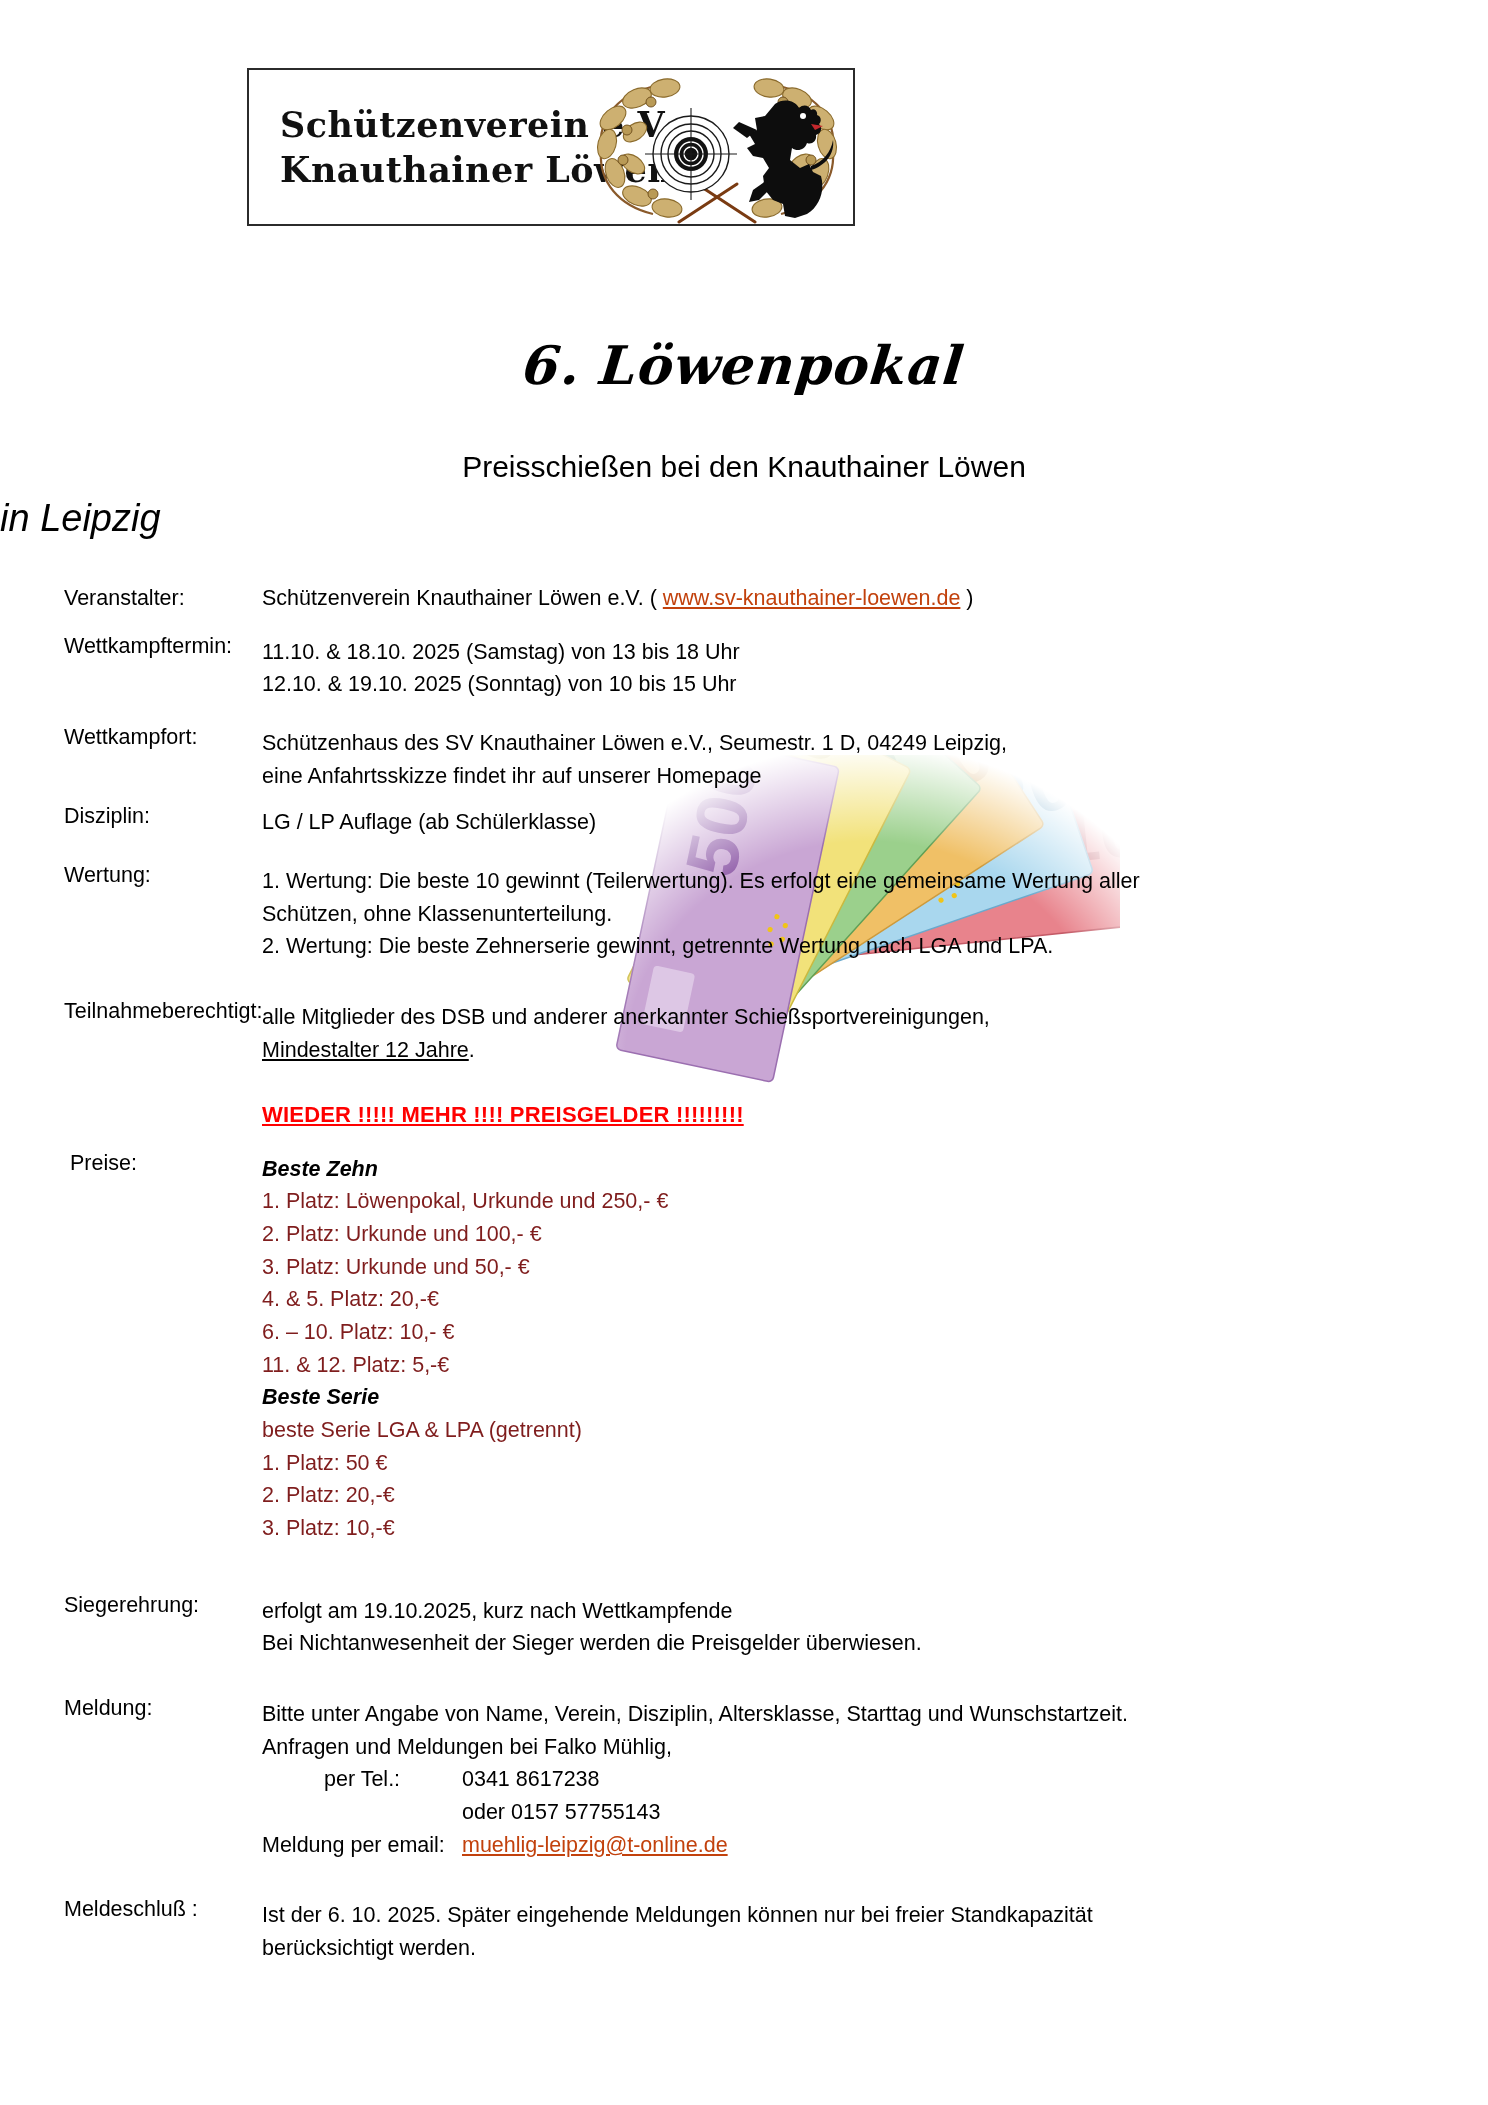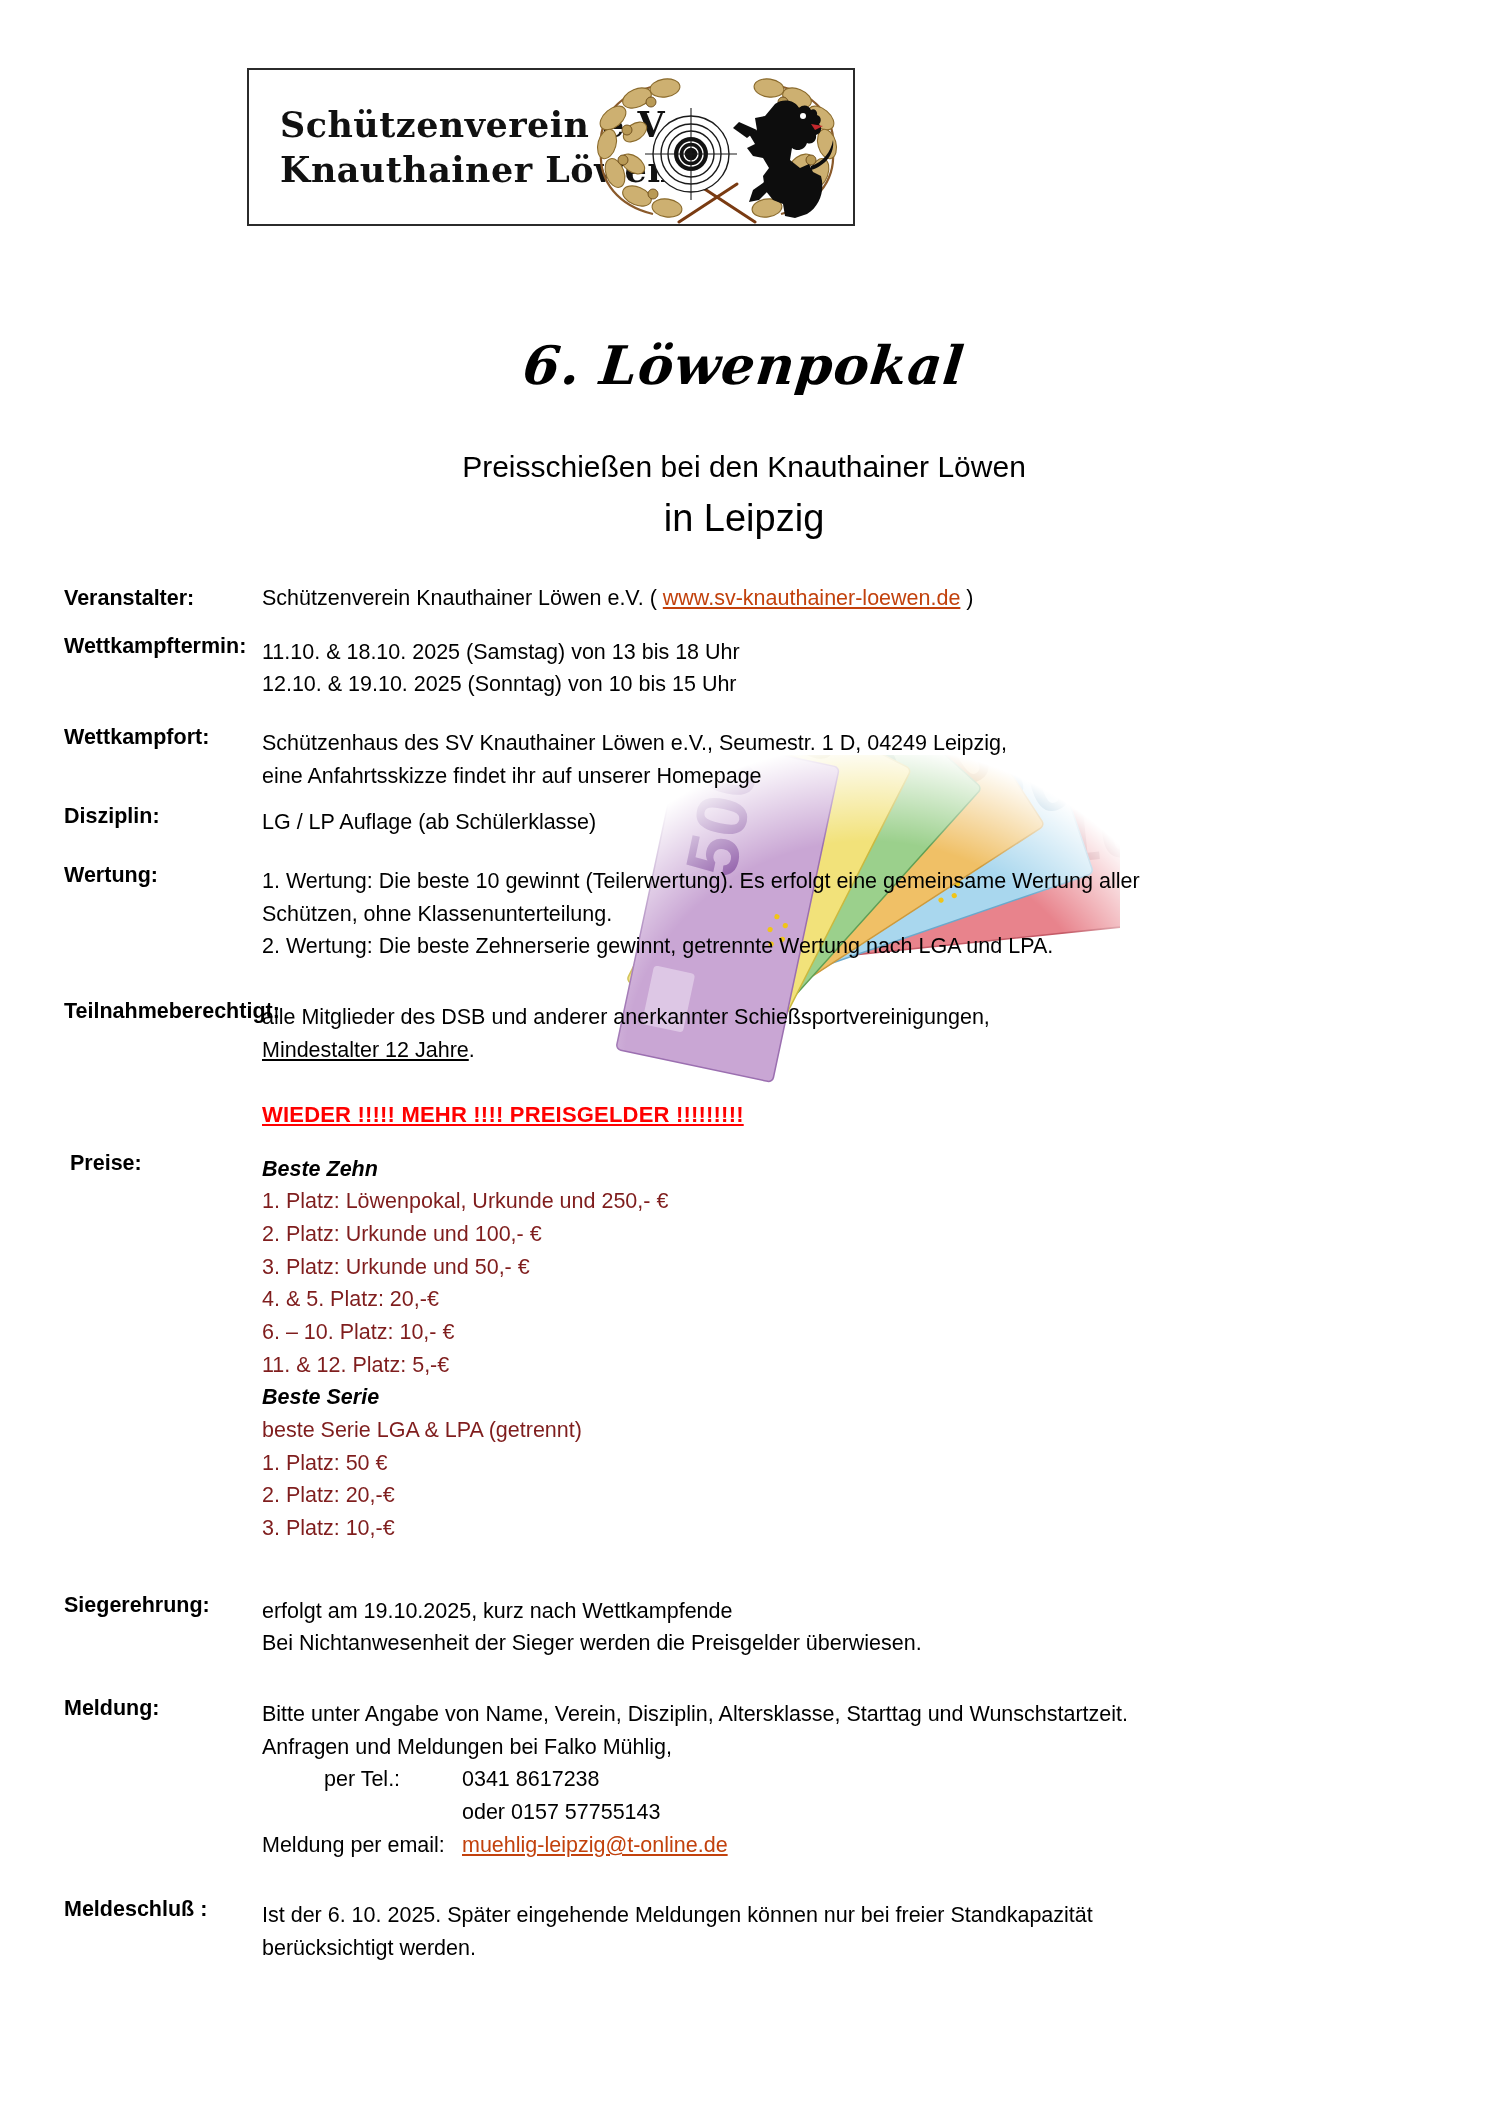--- a/index.html
+++ b/index.html
@@ -66,43 +66,44 @@
     left: 0; right: 0;
     top: 450px;
     text-align: center;
     font-size: 30px;
     font-weight: 400;
   }
   .subtitle-2 {
     position: absolute;
     left: 0; right: 0;
     top: 497px;
-    text-align: center;
+    text-align: left;
     font-size: 38px;
     font-weight: 400;
+    font-style: italic;
   }
 
   
   .body-block {
     position: absolute;
     left: 64px;
     top: 588px;
     width: 1360px;
     font-size: 21.5px;
     line-height: 1.0;
   }
   .row {
     display: flex;
     align-items: flex-start;
     width: 100%;
   }
   .row .label {
     width: 198px;
     min-width: 198px;
-    font-weight: 700;
+    font-weight: 400;
     font-size: 21.5px;
     white-space: nowrap;
   }
   .row .label.indent { padding-left: 6px; }
   .row .value {
     flex: 1;
     font-size: 21.5px;
   }
   .ln { display: block; line-height: 1.52; }
   .gap-sm { height: 14px; }

